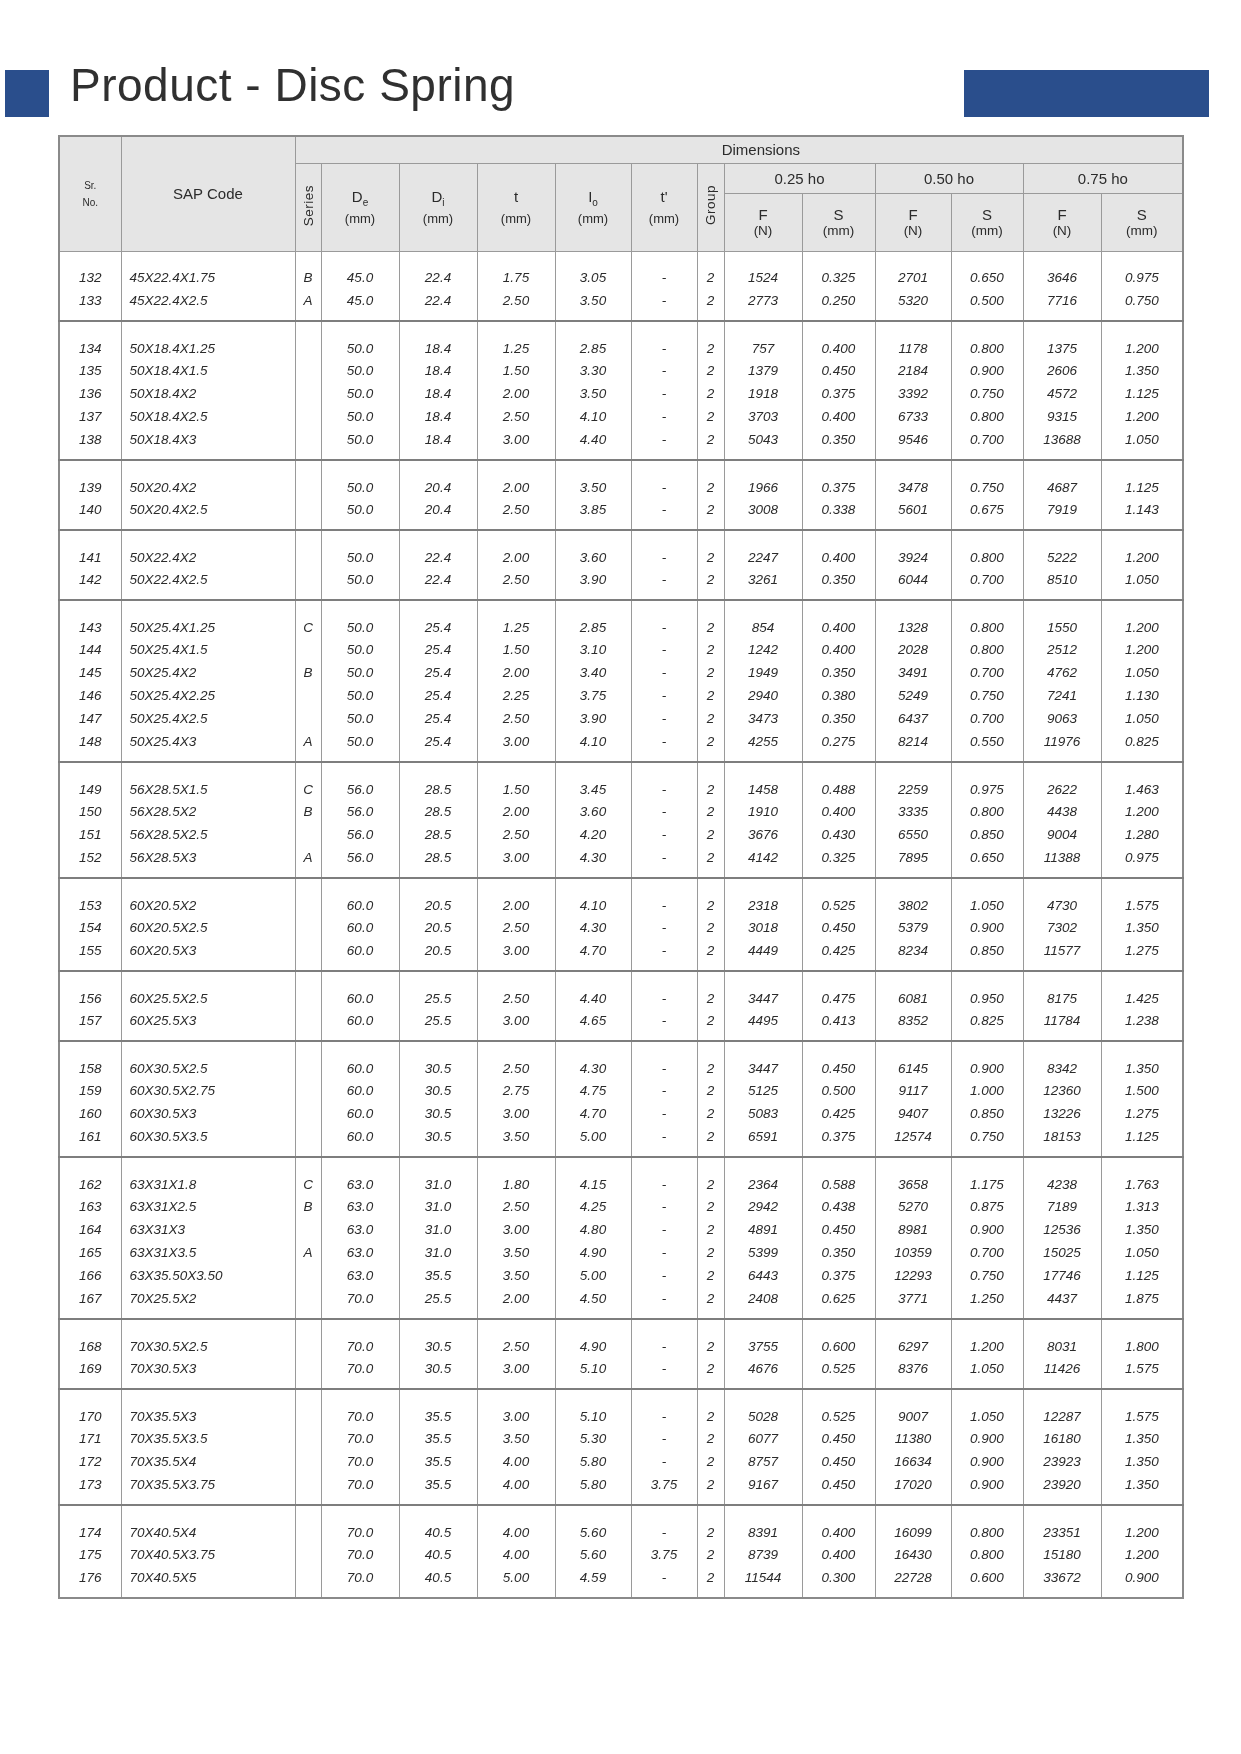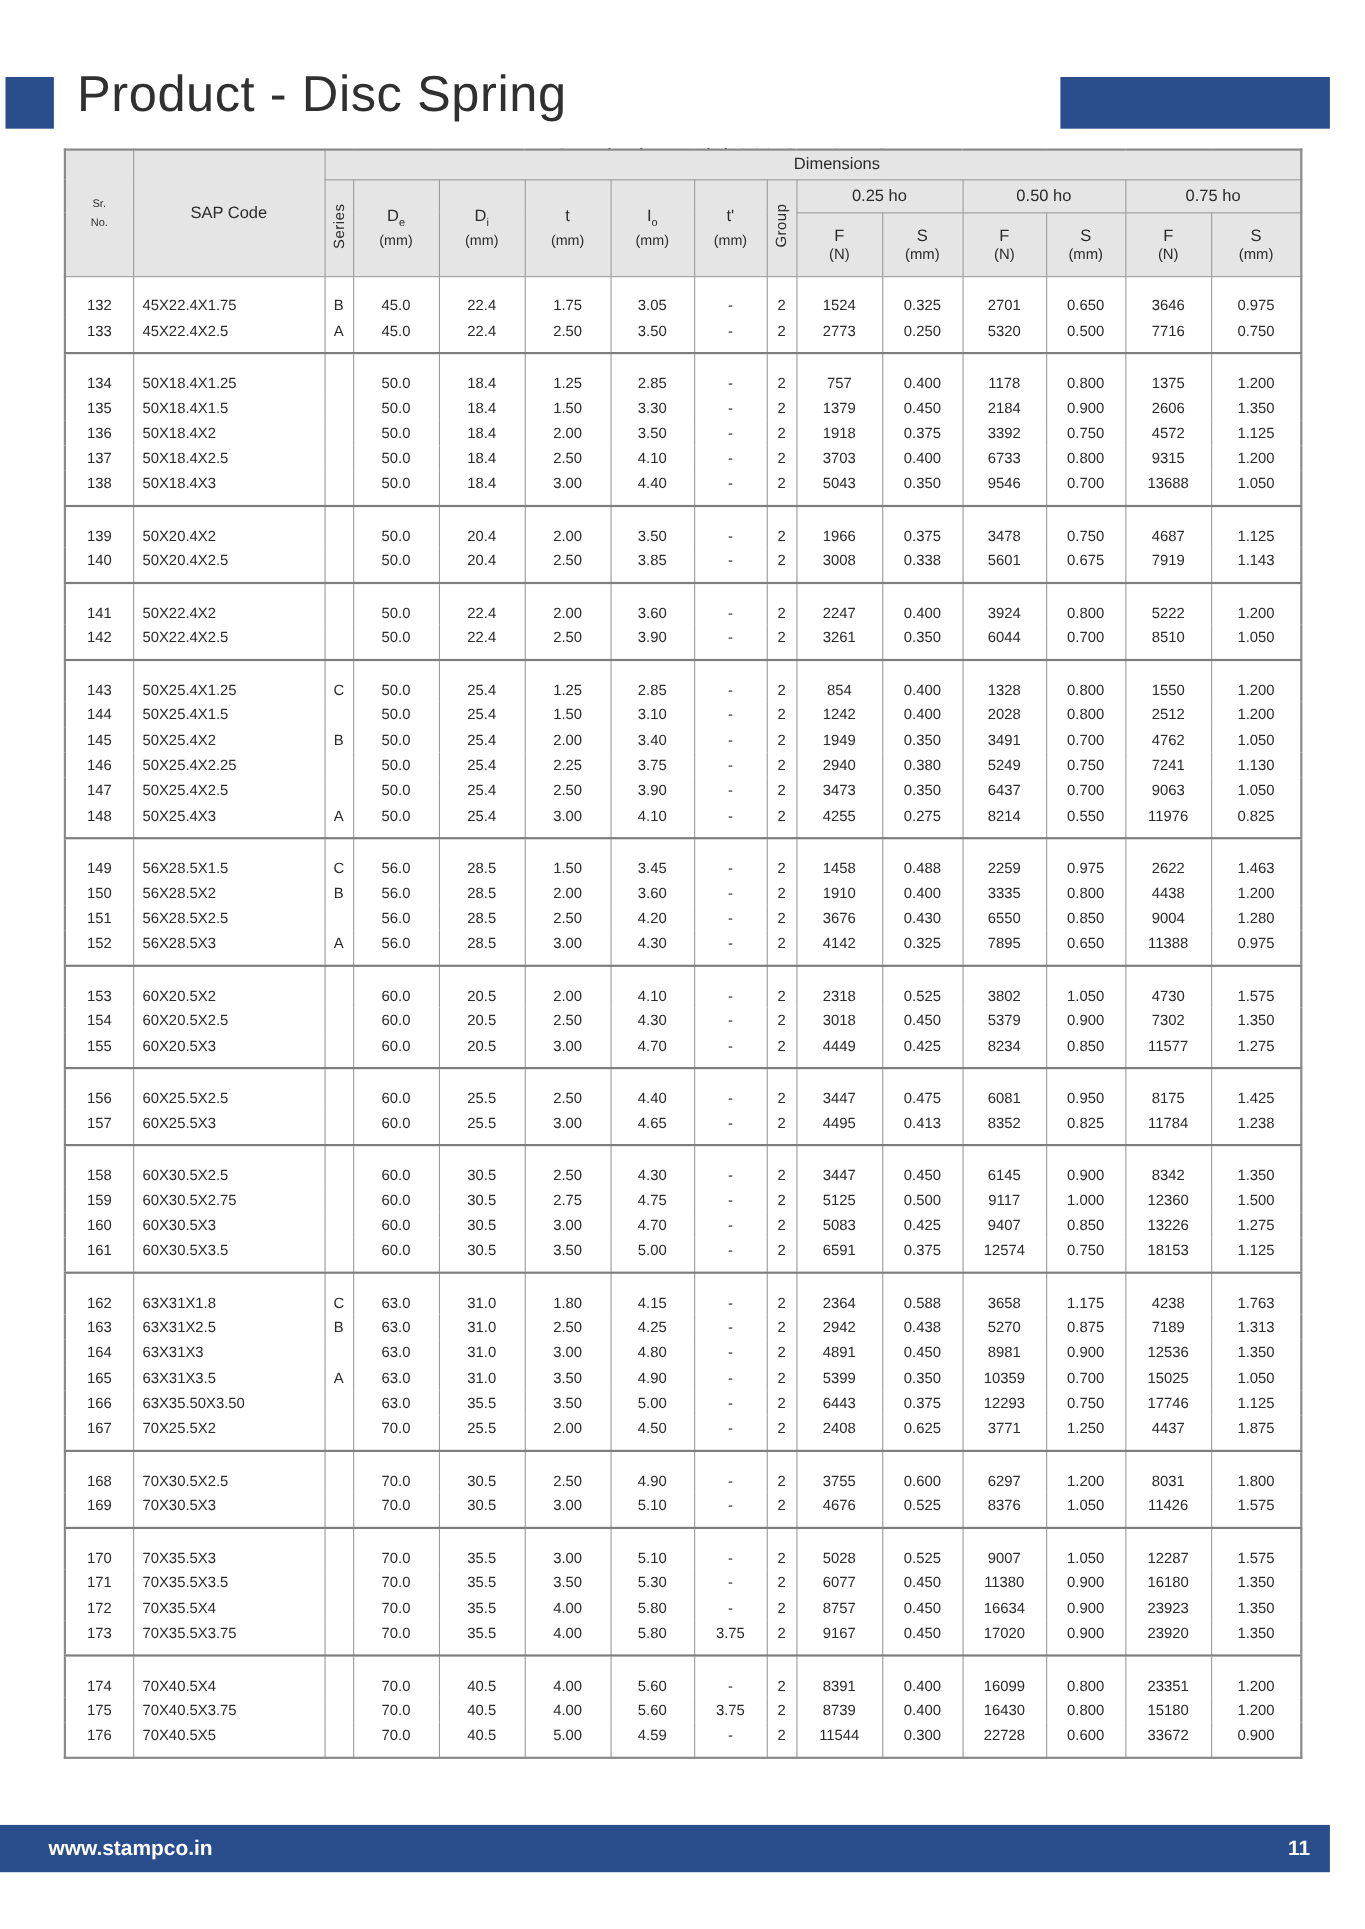--- a/index.html
+++ b/index.html
@@ -38,21 +38,21 @@
   th.h-col .sym  { font-size:15px; line-height:17px; }
   th.h-col sub   { font-size:10px; }
   th.h-col .unit { font-size:13px; line-height:15px; }
   th .unit-small { font-size:13.5px; font-weight:400; line-height:16px; }
   th.h-srno { font-size:10px; line-height:17px; }
   th.h-sap  { font-size:15px; }
   .vert {
     writing-mode:vertical-rl; transform:rotate(180deg);
     display:inline-block; font-size:13.5px; letter-spacing:0.5px;
   }
-  tbody.grp { border-top:2px solid var(--line-dark); }
+  tbody.grp { border-top:2px solid var(--line-dark);font-style:italic; }
   tbody.grp:first-of-type { border-top:1px solid var(--line); }
   tbody.grp td {
     border-left:1px solid var(--line); border-right:1px solid var(--line);
     text-align:center; height:23px; padding:0; white-space:nowrap; overflow:hidden;
   }
   tbody.grp td.sap { text-align:left; padding-left:8px; }
   tbody.grp tr:first-child td { padding-top:15px; height:38px; }
   tbody.grp tr:last-child td  { padding-bottom:9px; height:32px; }
   
   .footer {
@@ -939,18 +939,14 @@
           <td>11544</td>
           <td>0.300</td>
           <td>22728</td>
           <td>0.600</td>
           <td>33672</td>
           <td>0.900</td>
         </tr>
       </tbody>
     </table>
 
-  <div class="footer">
-    <span>www.stampco.in</span>
-    <span>11</span>
-  </div>
 
 </div>
 
 </body></html>

